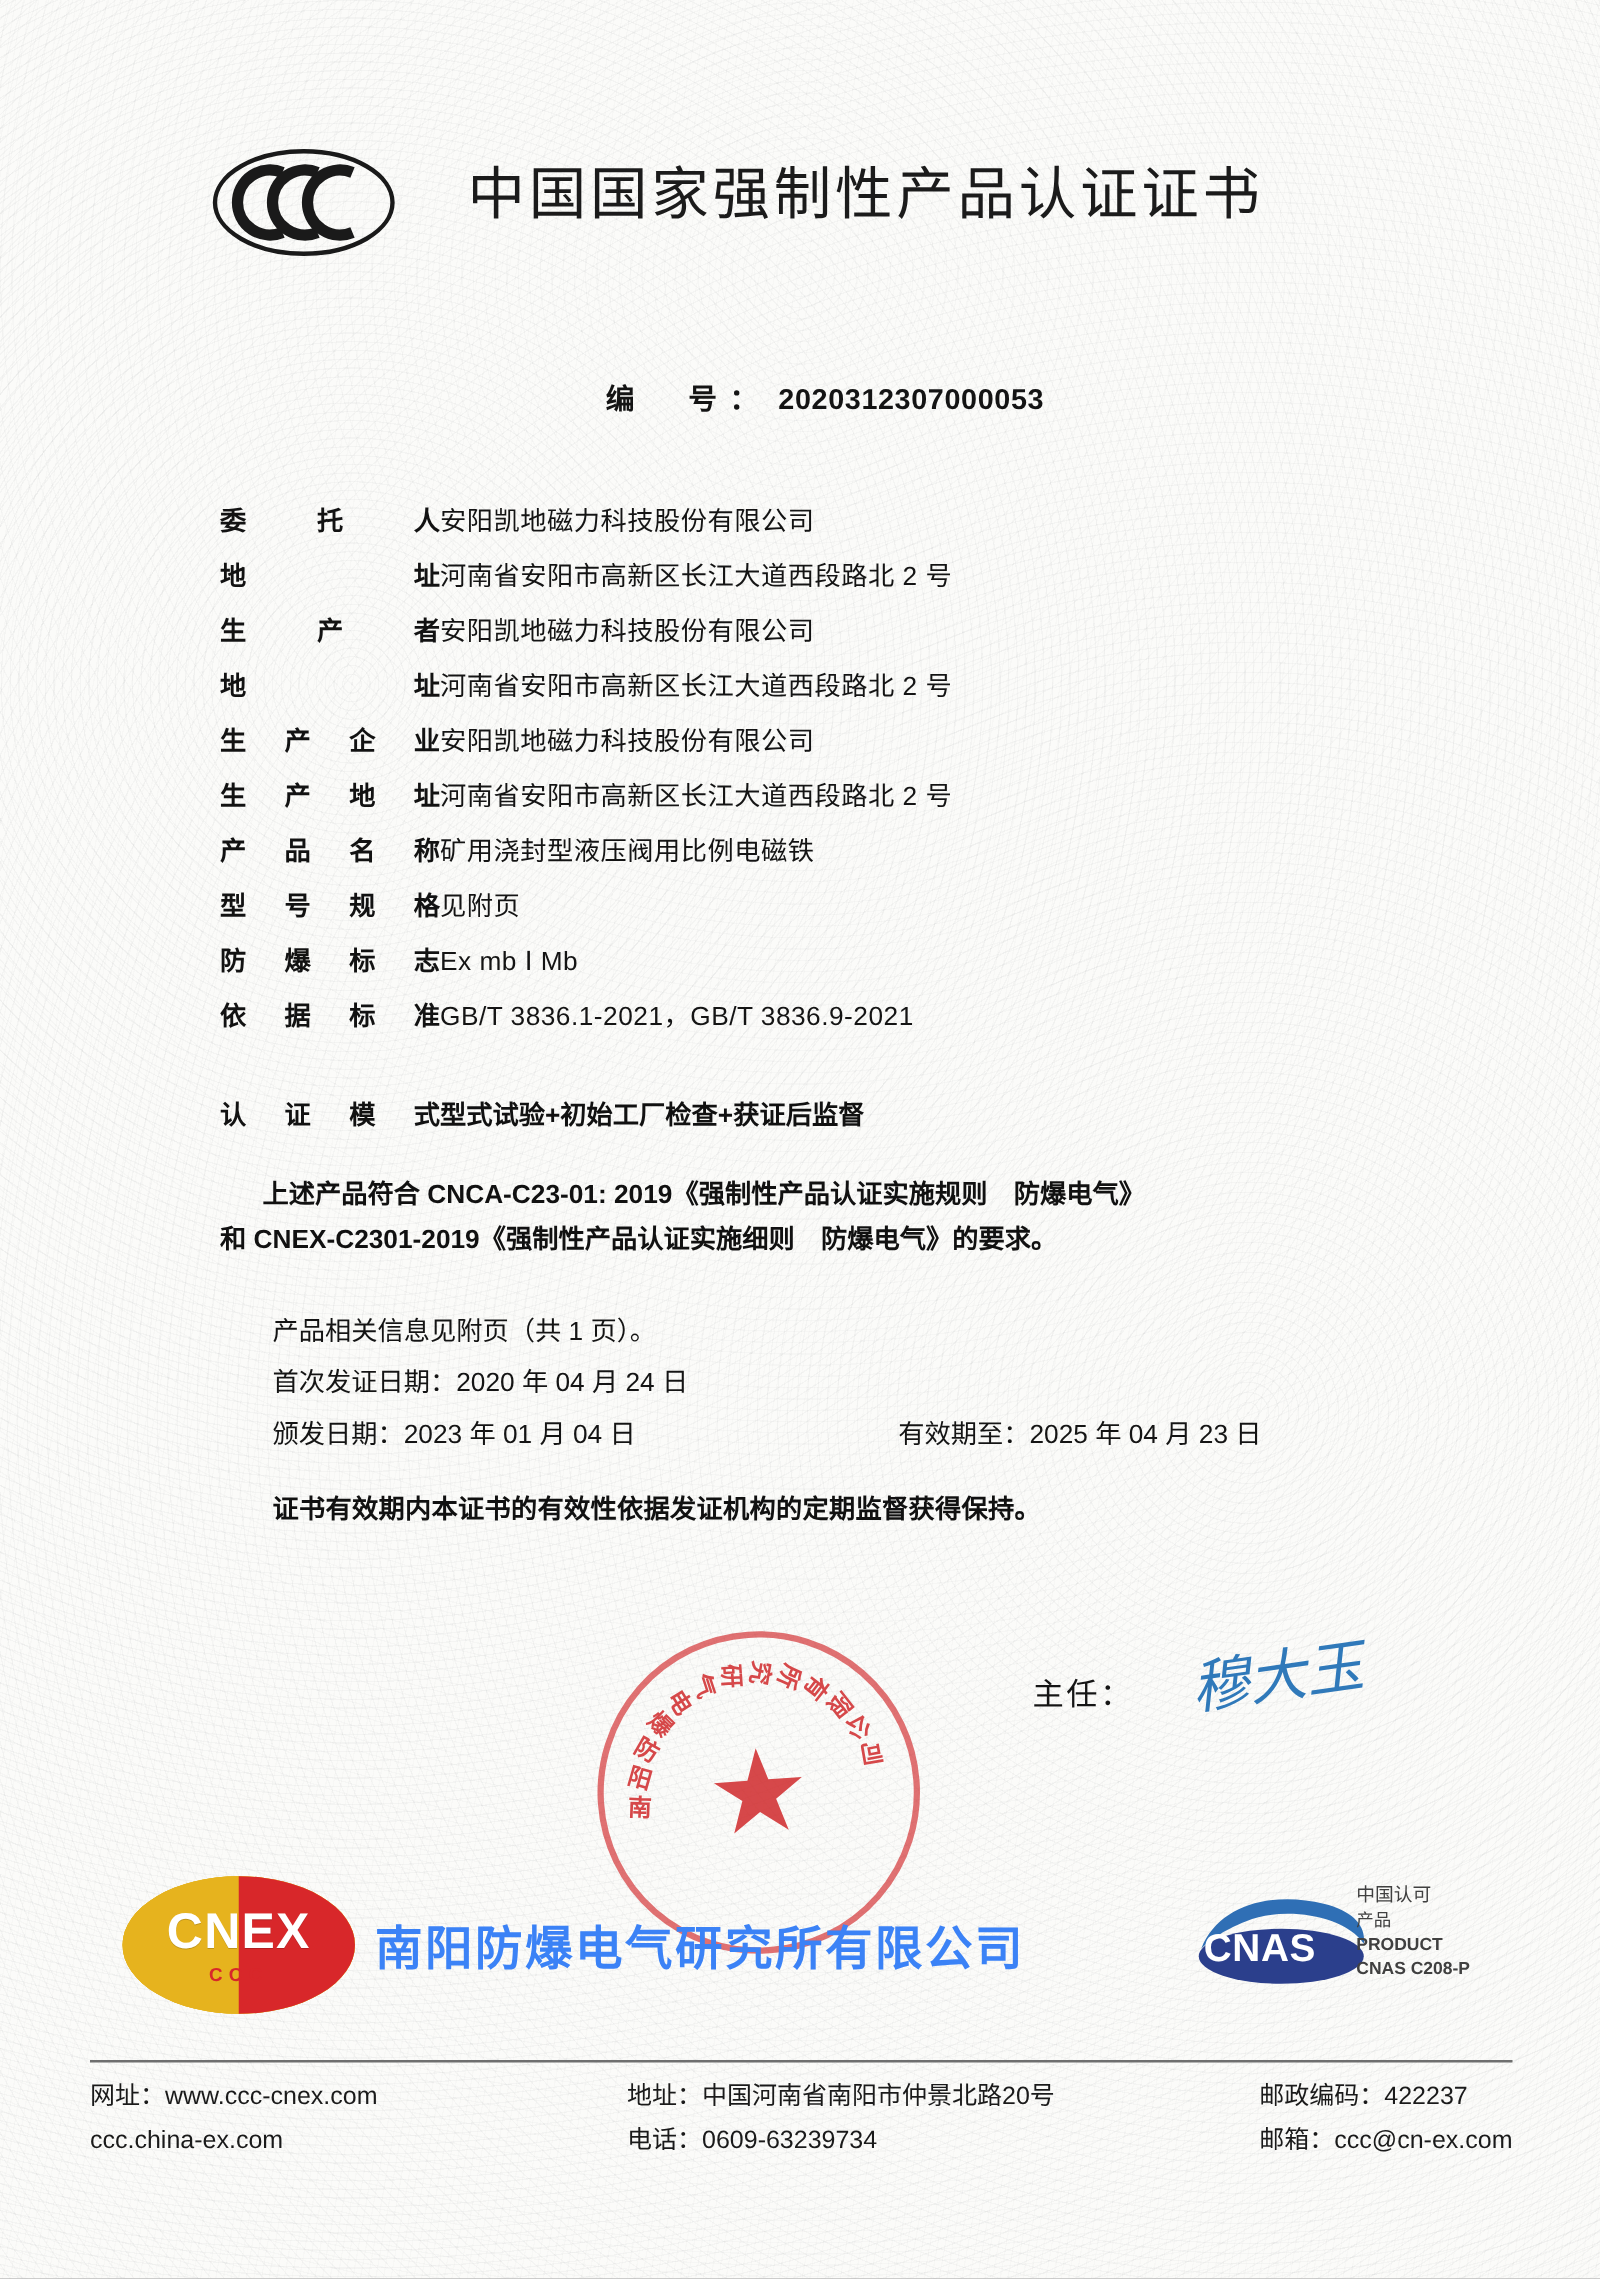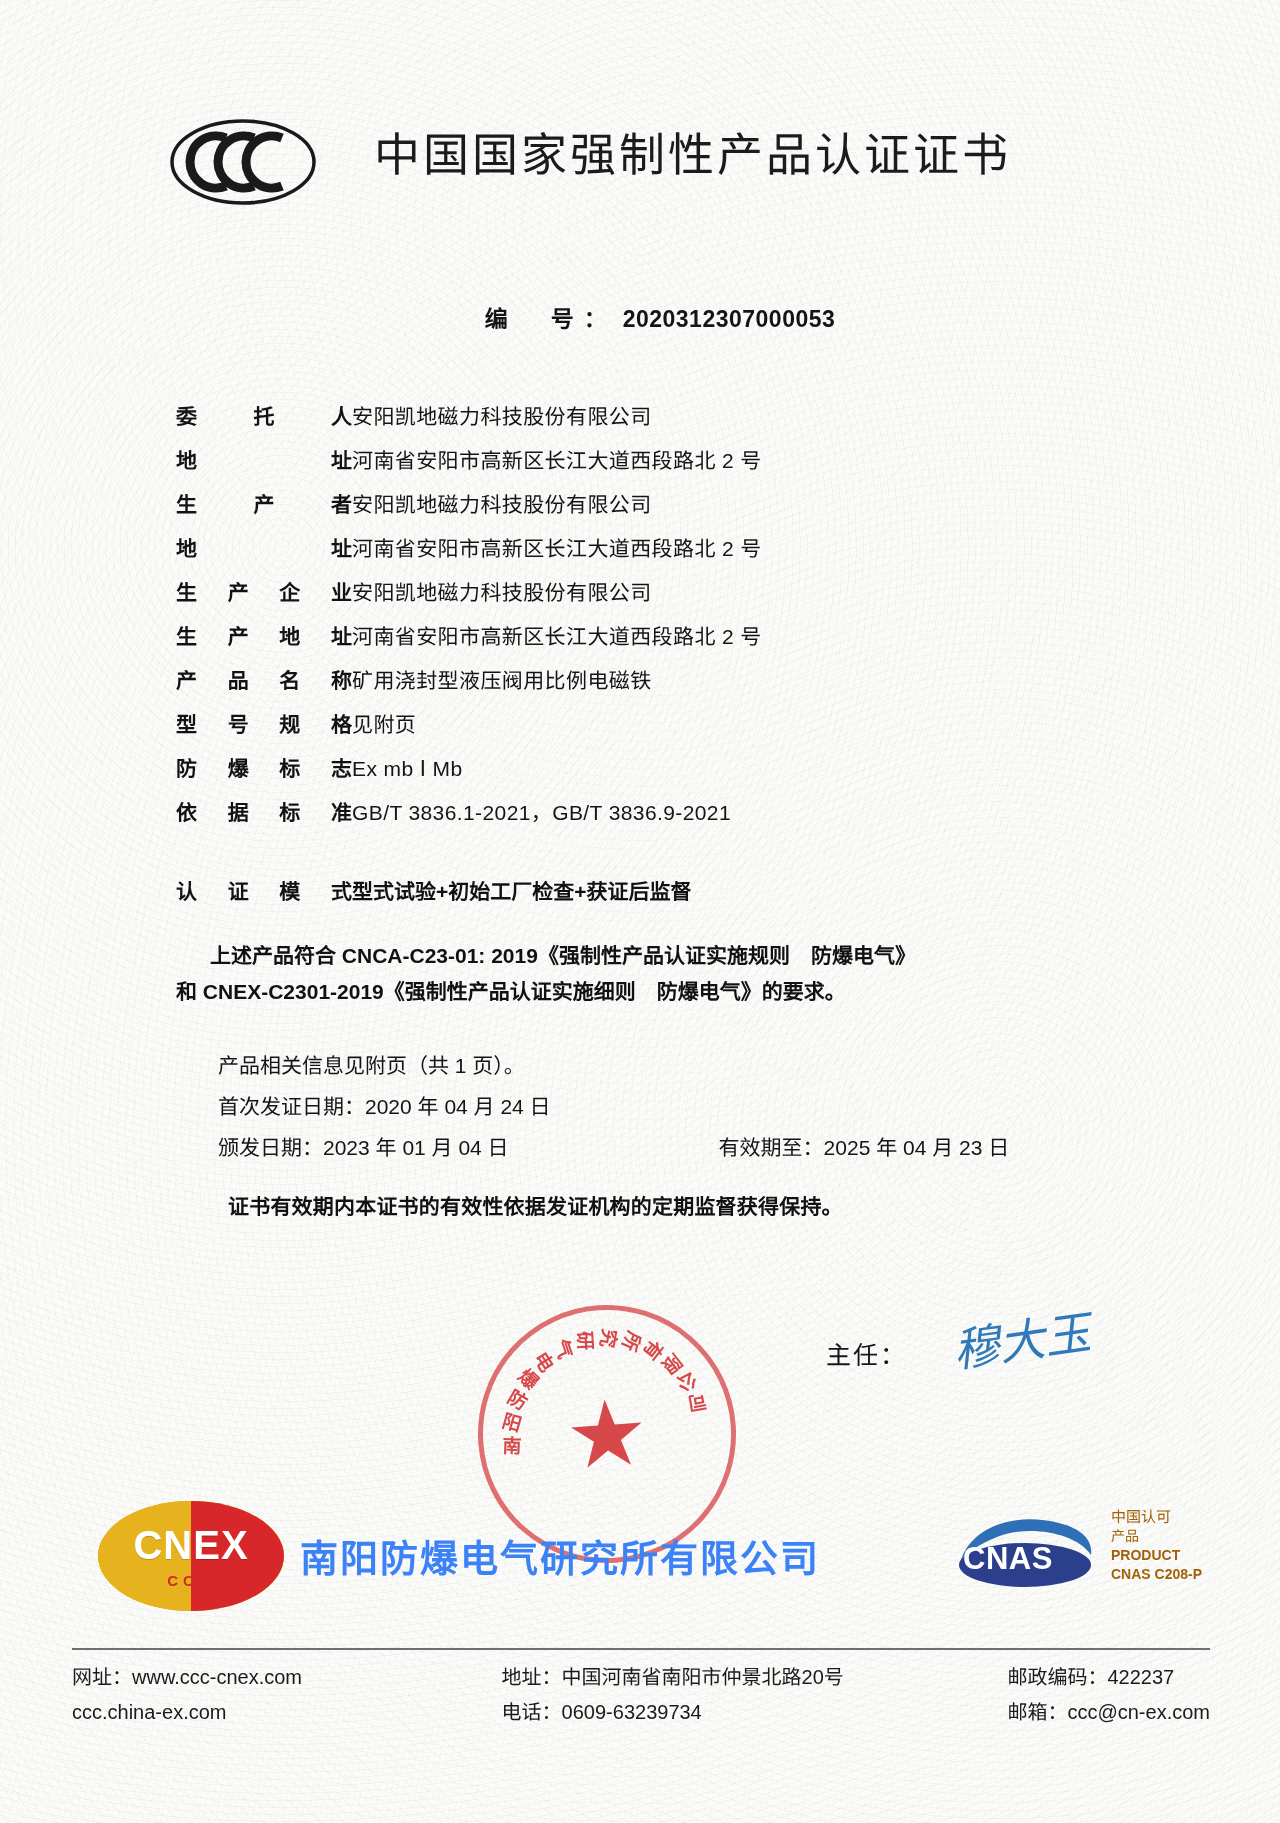--- a/index.html
+++ b/index.html
@@ -151,21 +151,21 @@
     line-height: 1.95;
   }
   .date-line {
     display: flex;
   }
   .date-line .right {
     margin-left: 210px;
   }
   .validity-note {
     position: absolute;
-    left: 228px;
+    left: 218px;
     top: 1190px;
     font-size: 21px;
     font-weight: bold;
     color: #111;
     letter-spacing: 0.2px;
   }
 
   
   .director {
     position: absolute;
@@ -294,24 +294,24 @@
     position: absolute;
     left: 8px;
     top: 36px;
     font-size: 31px;
     font-weight: bold;
     color: #ffffff;
     letter-spacing: 0.5px;
   }
   .cnas-side {
     position: absolute;
-    left: 156px;
+    left: 130px;
     top: 2px;
     font-size: 14px;
-    color: #a16207;
+    color: #404040;
     line-height: 1.36;
   }
   .cnas-side .l-big { font-size: 15px; }
   .cnas-side .l-bold { font-weight: bold; }
 
   
   .footer-rule {
     position: absolute;
     left: 72px;
     top: 1648px;

